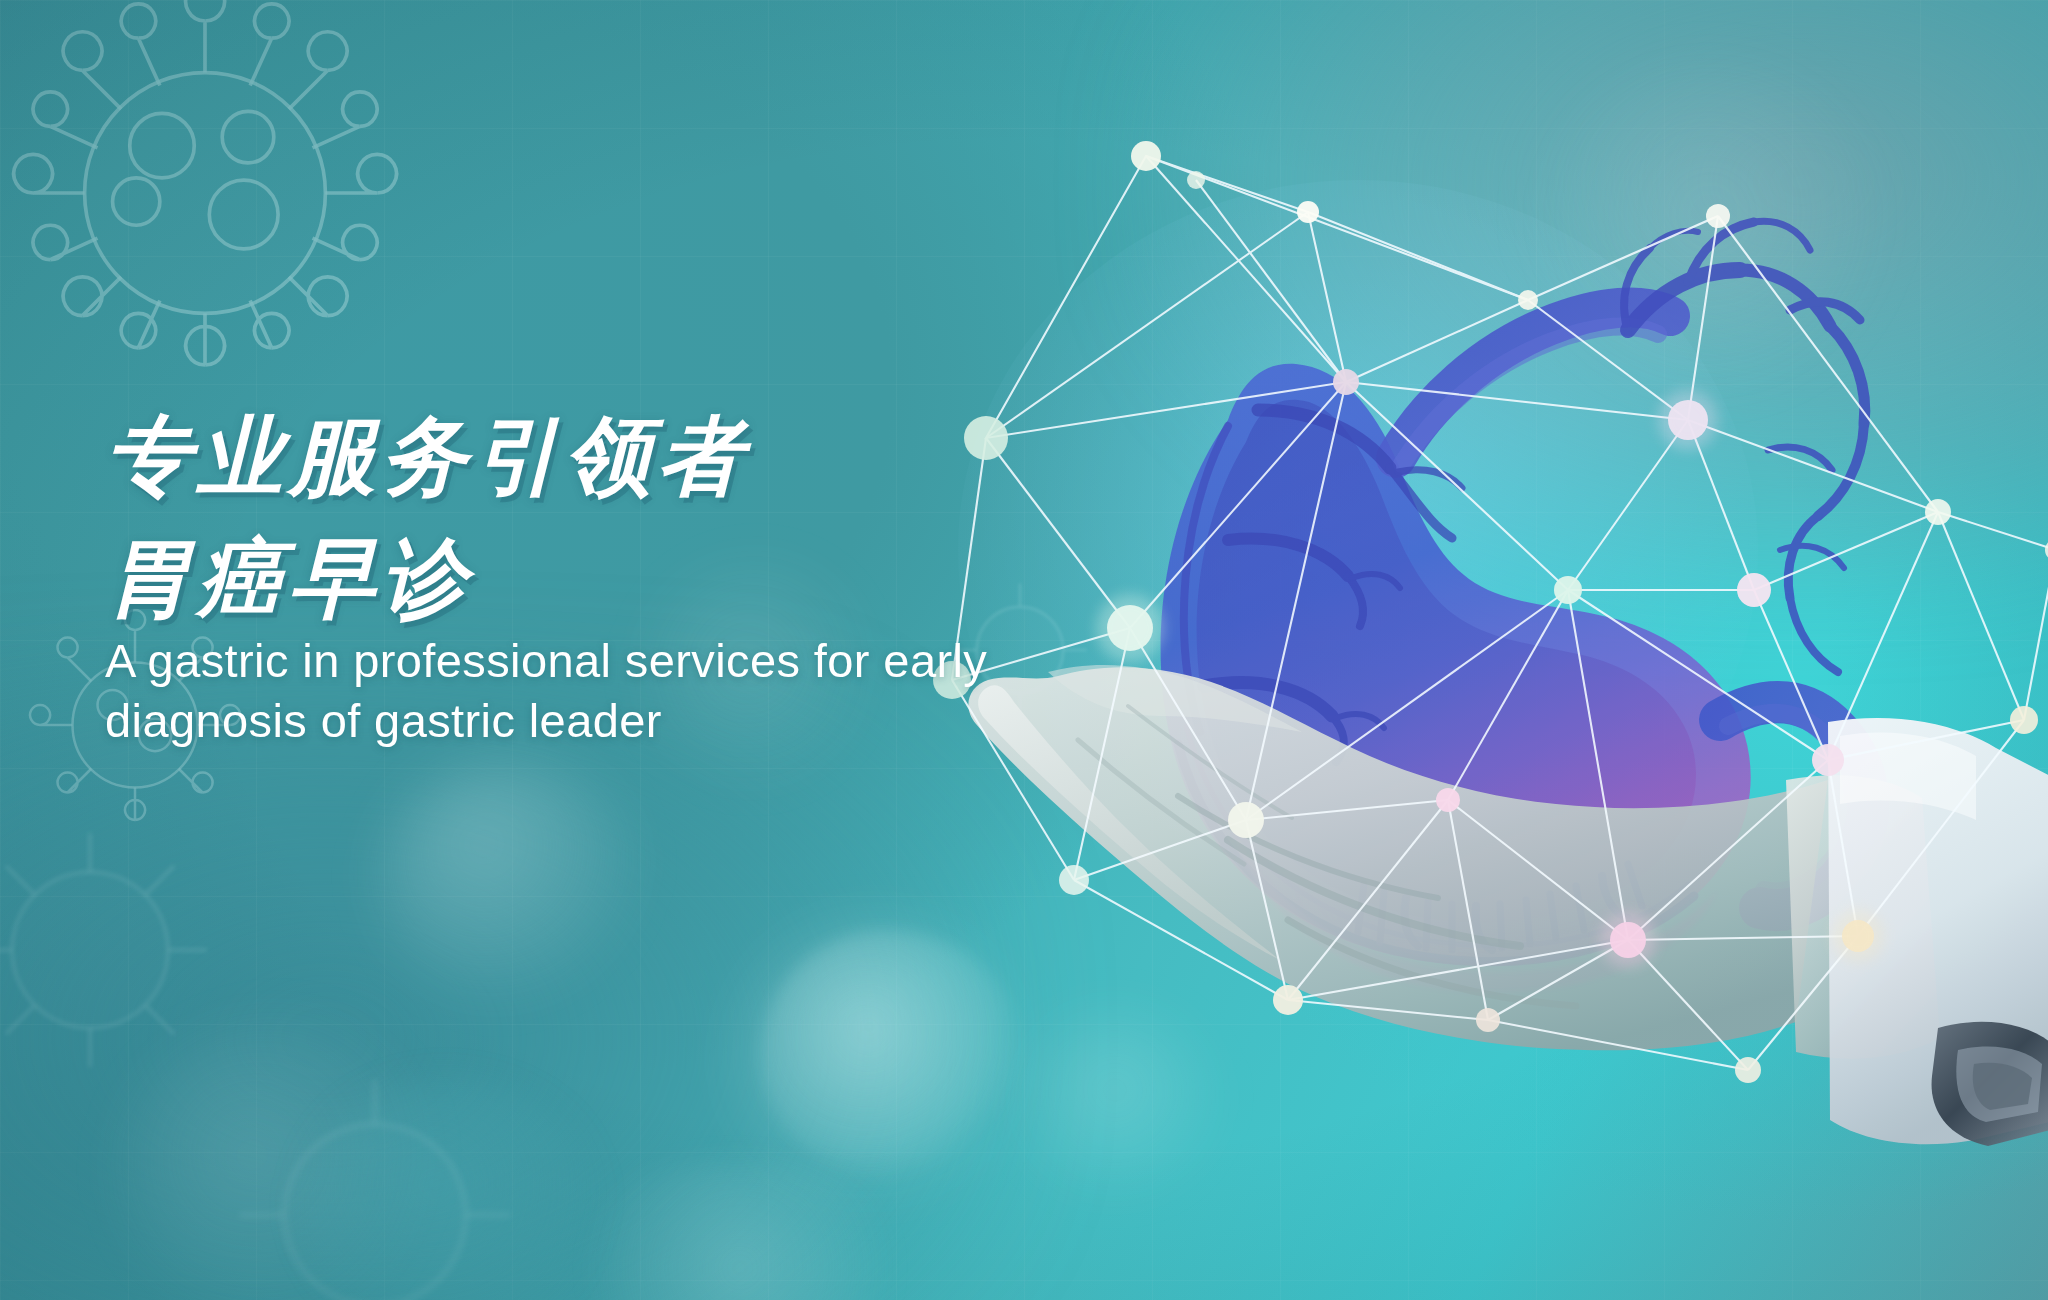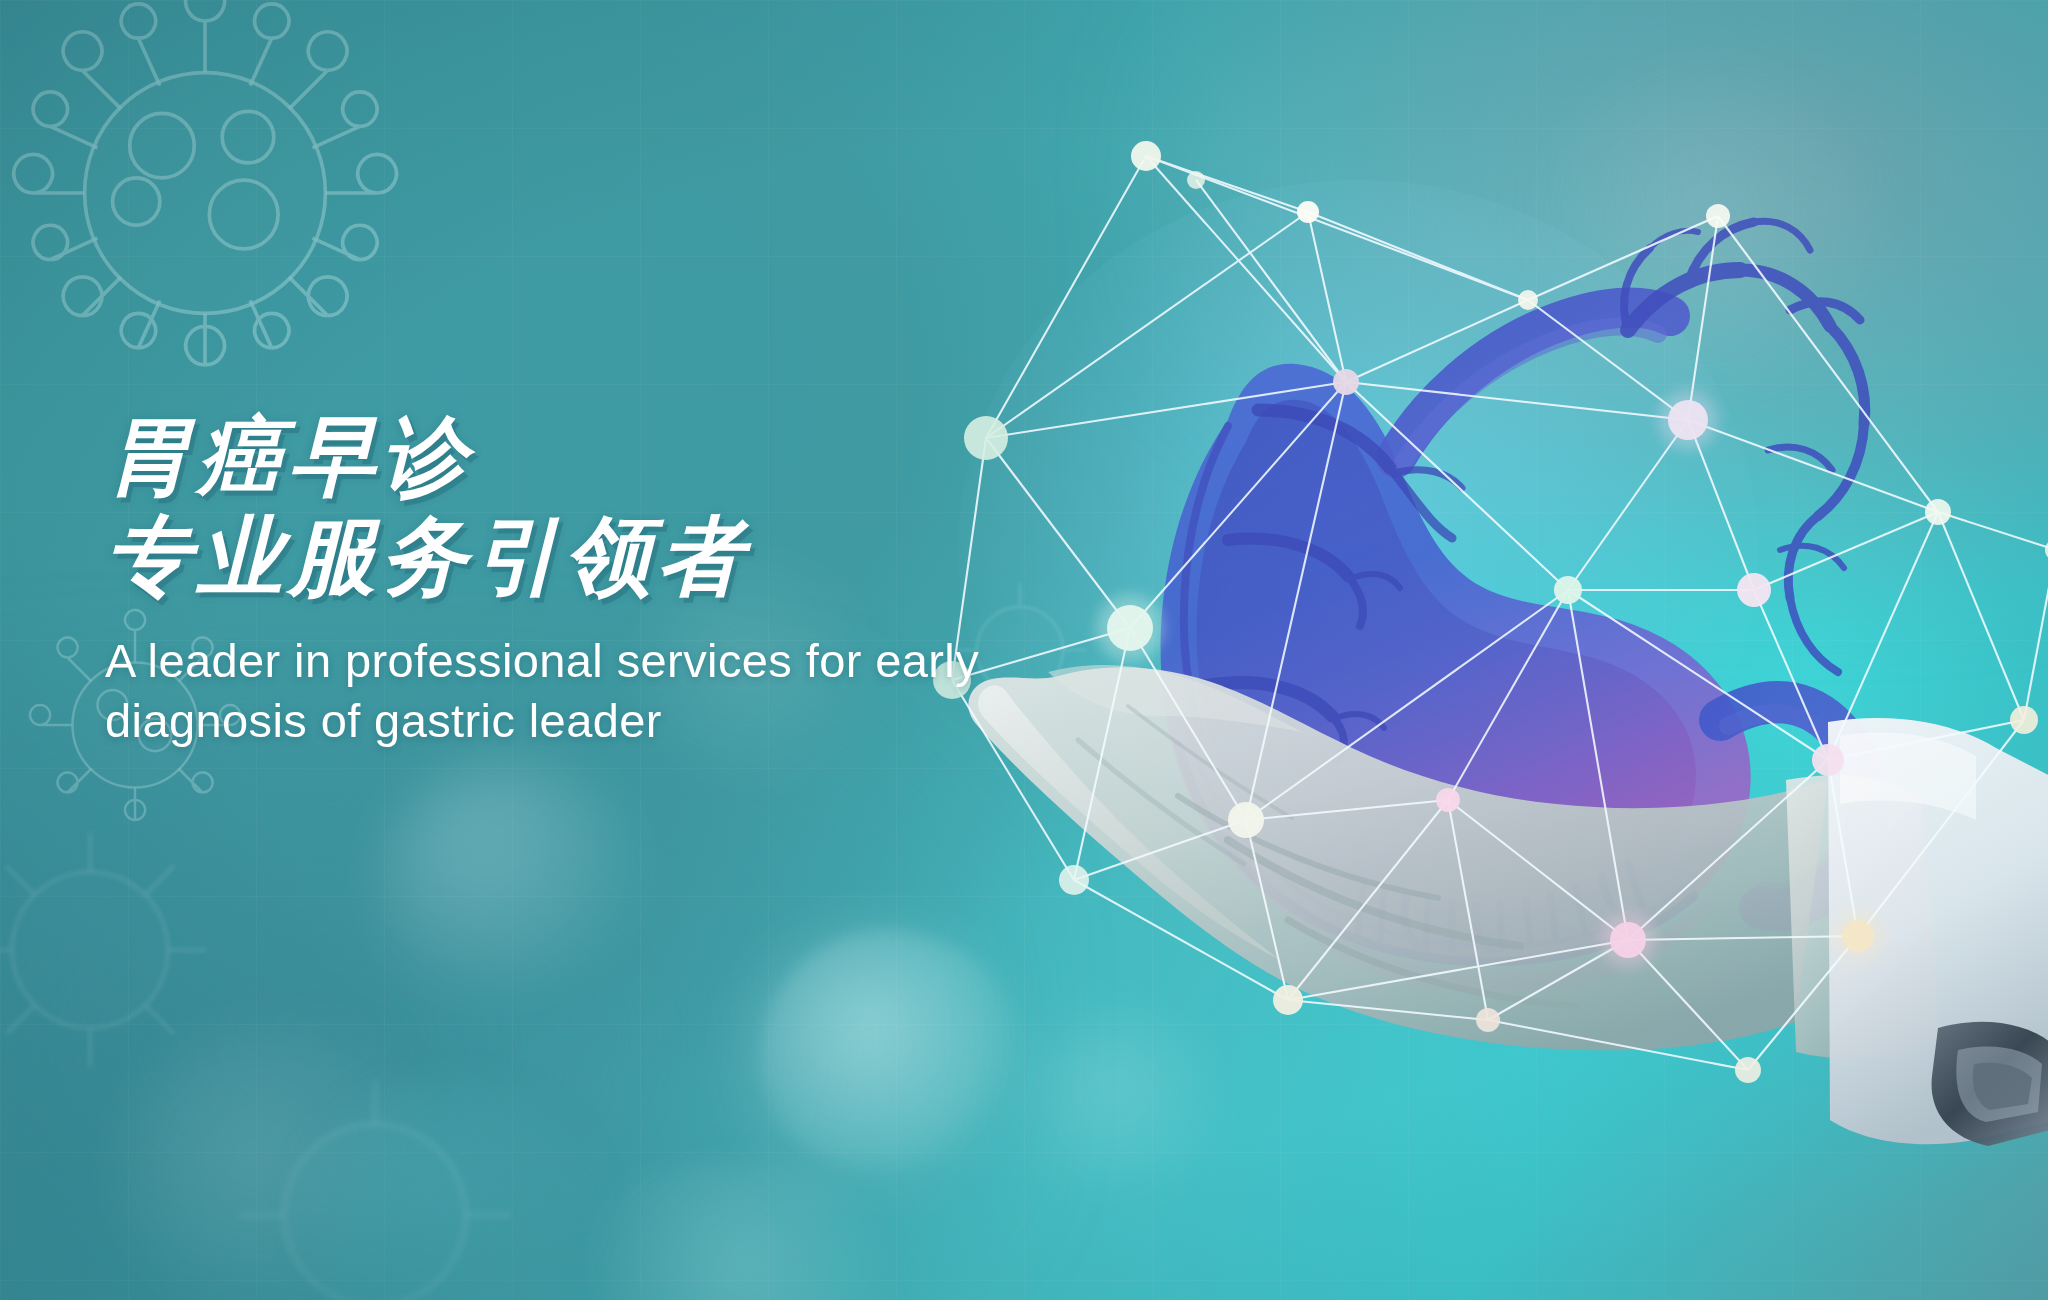--- a/index.html
+++ b/index.html
@@ -511,20 +511,20 @@
       <g opacity=".35" filter="url(#softBlur)">
         <circle cx="202" cy="508" r="34" fill="#dff7ec"></circle>
         <circle cx="760" cy="300" r="30" fill="#e9def0"></circle>
         <circle cx="700" cy="820" r="28" fill="#f6cfe4"></circle>
         <circle cx="930" cy="816" r="26" fill="#f4e6c4"></circle>
       </g>
     </svg>
   </div>
 
   <div class="copy">
+    <h1 class="headline l2">专业服务引领者</h1>
     <h1 class="headline l1">胃癌早诊</h1>
-    <h1 class="headline l2">专业服务引领者</h1>
-    <p class="subhead">A leader in professional services for early</p>
+    <p class="subhead">A gastric in professional services for early</p>
     <p class="subhead">diagnosis of gastric leader</p>
   </div>
 
   <div class="vignette"></div>
 </div>
 
 </body></html>

